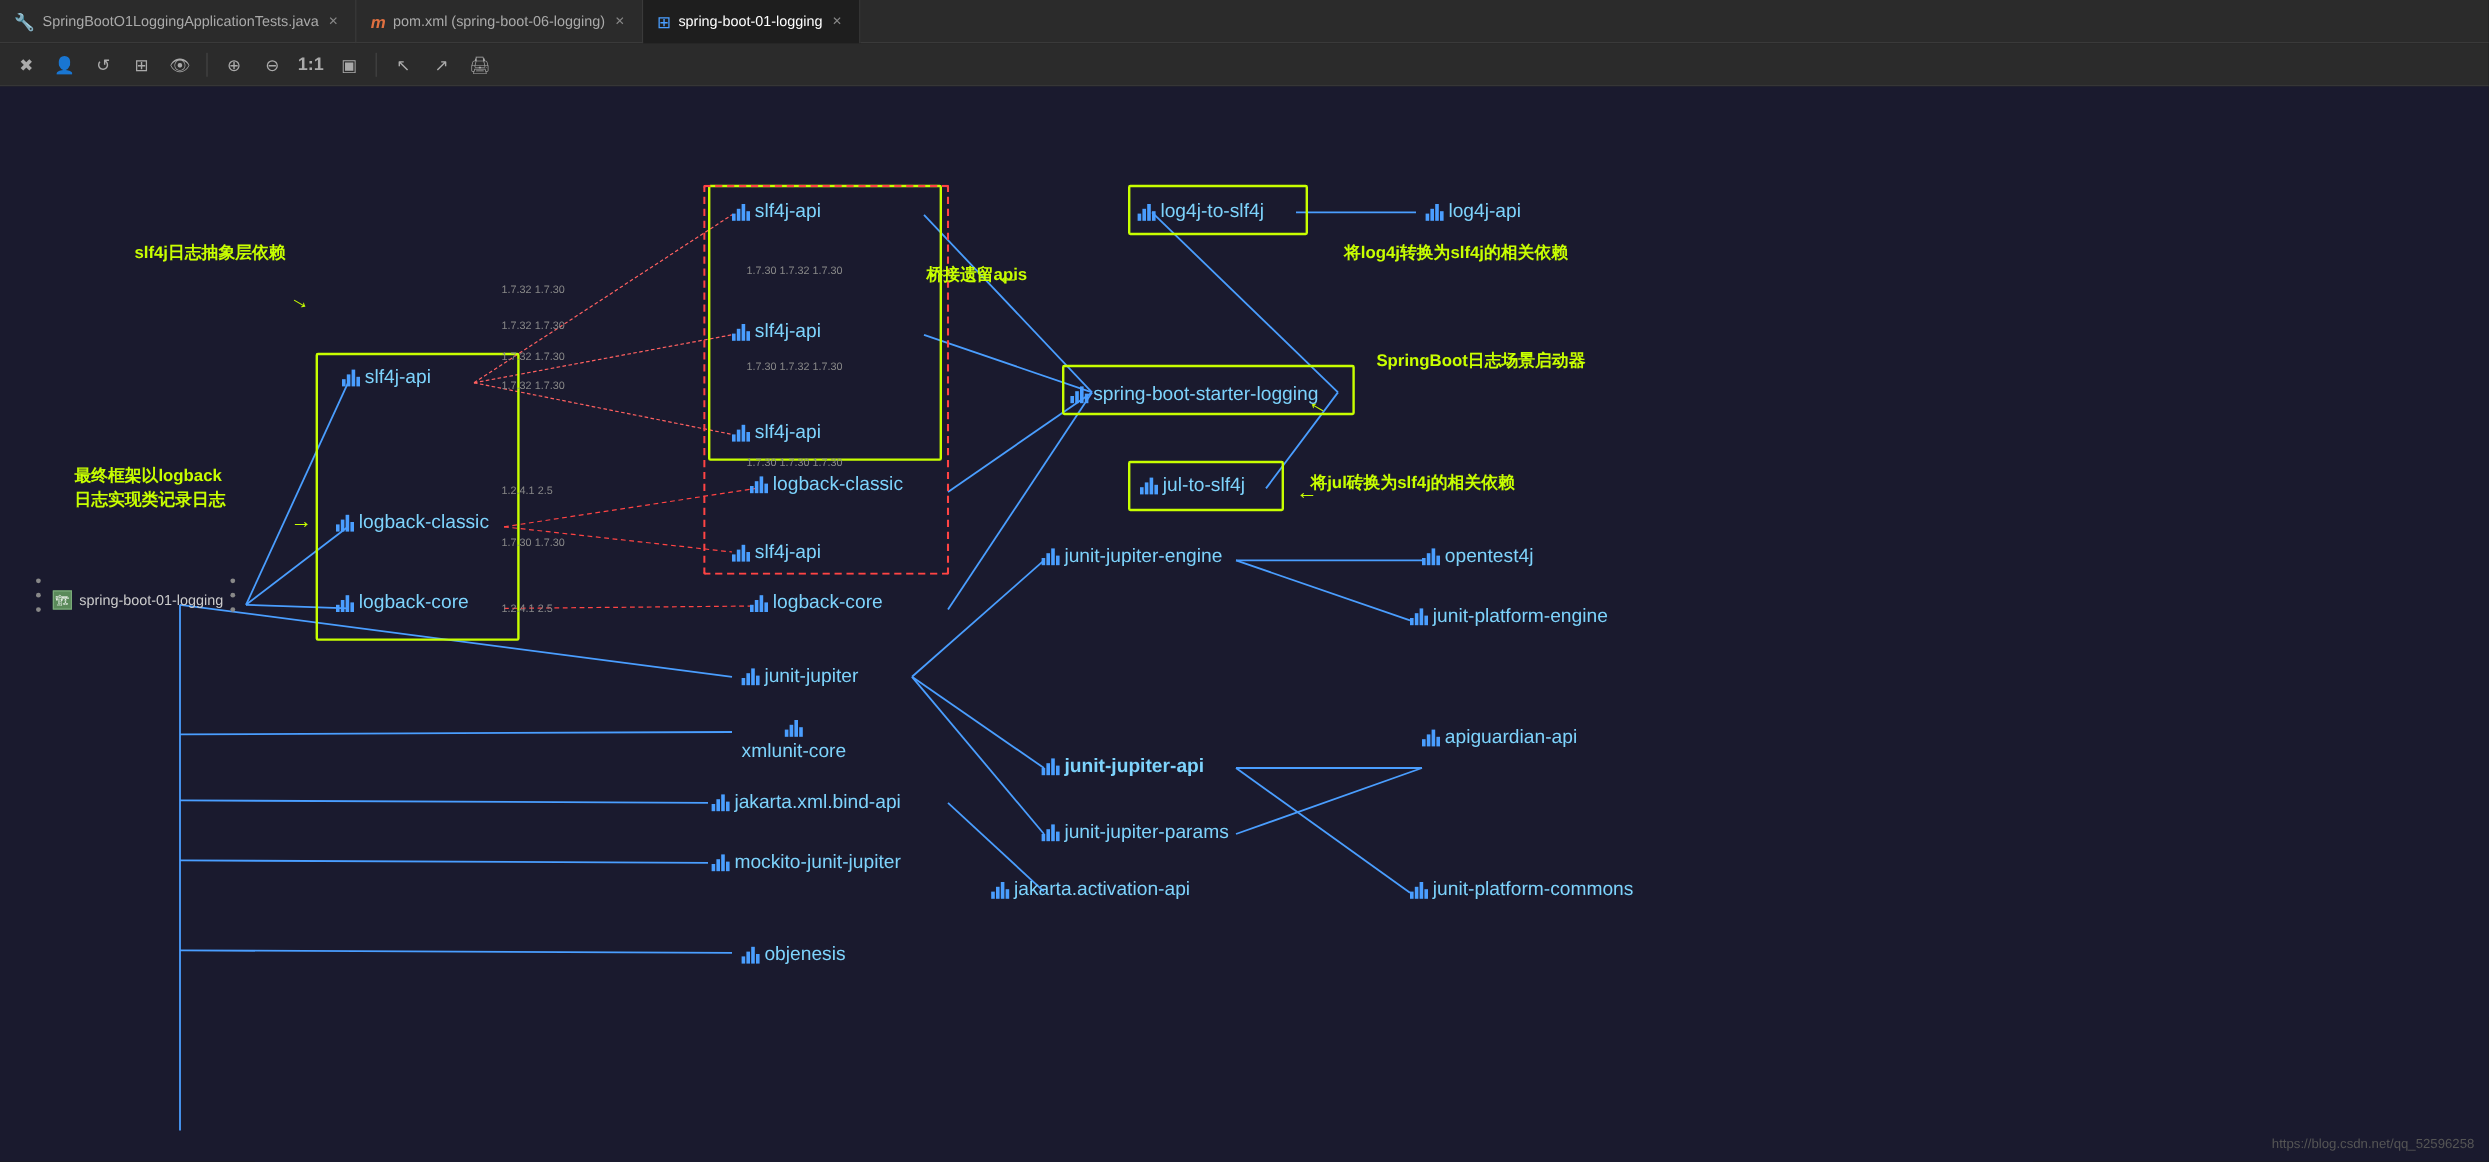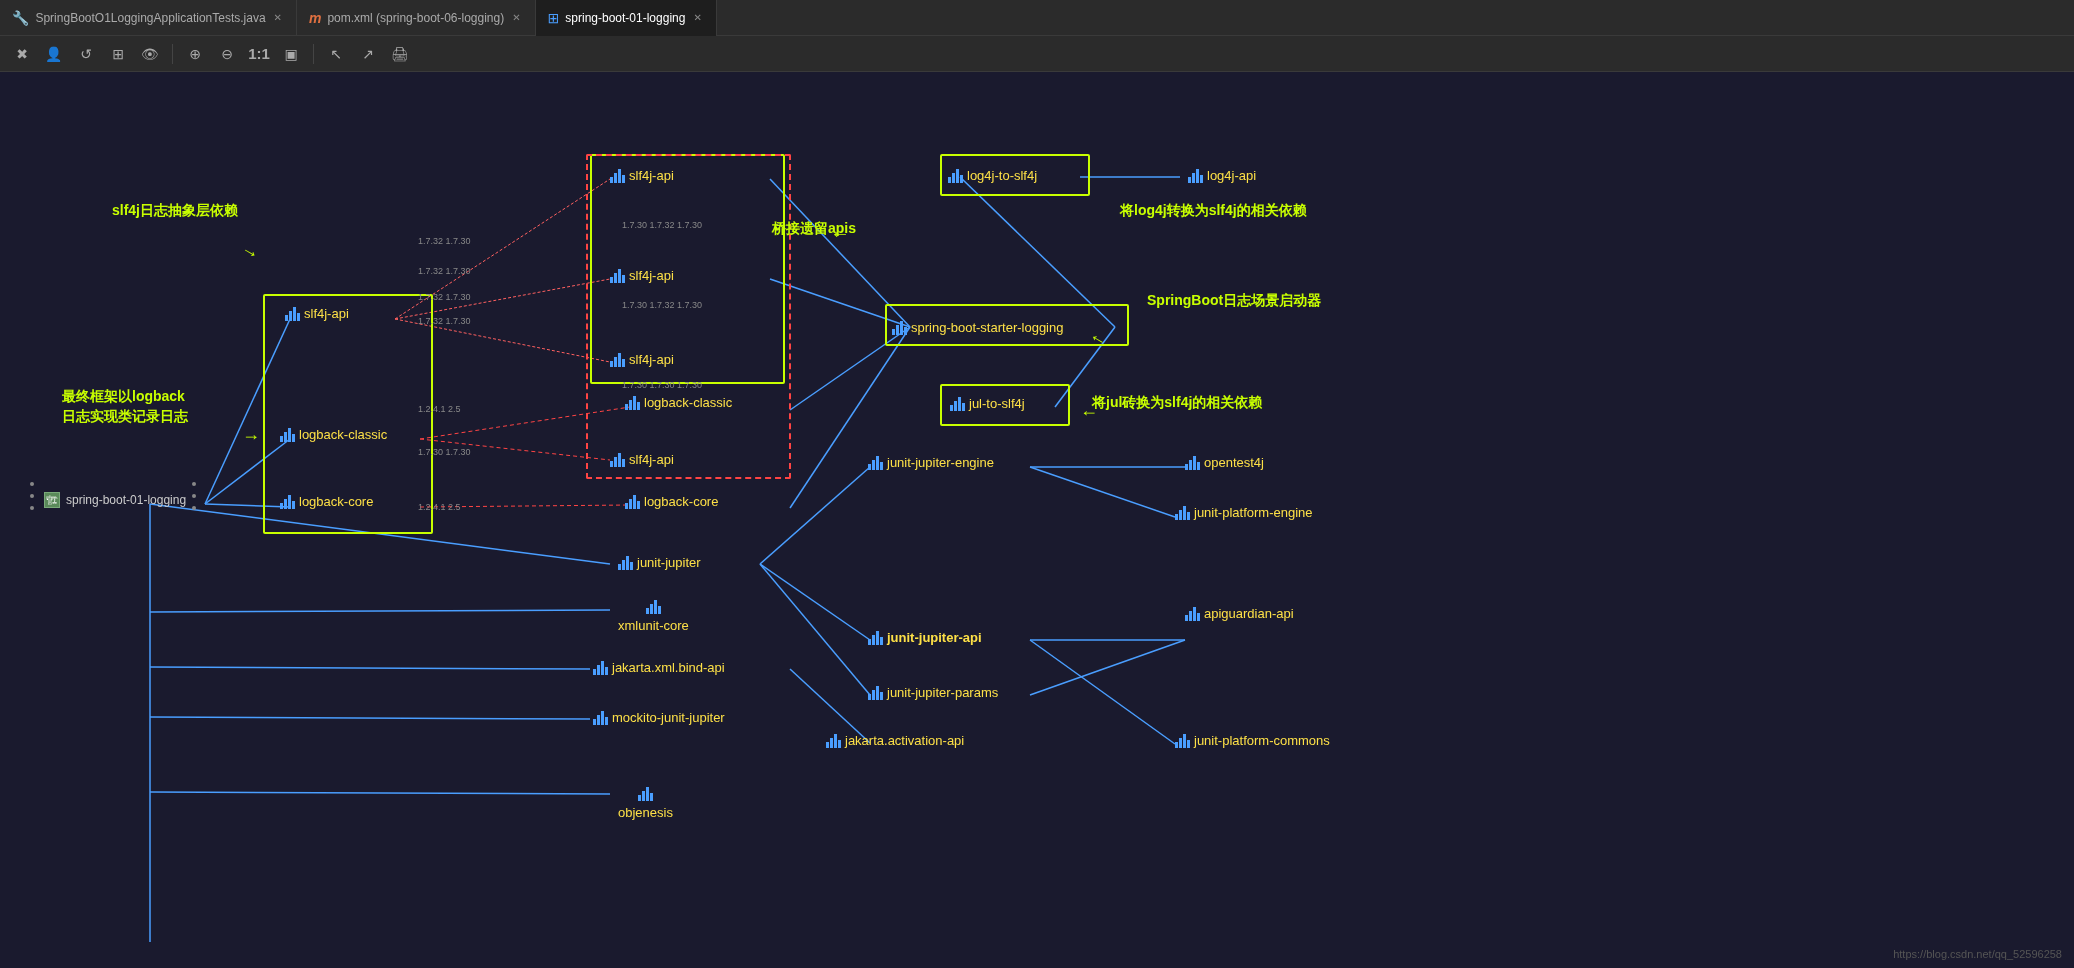--- a/index.html
+++ b/index.html
@@ -78,22 +78,22 @@
       overflow: hidden;
     }
 
     
     .dep-node {
       position: absolute;
       display: flex;
       align-items: center;
       gap: 4px;
       white-space: nowrap;
-      font-size: 13px;
-      color: #fde047;
+      font-size: 16px;
+      color: #7dd3fc;
     }
     .dep-node .bar-icon {
       display: flex;
       align-items: flex-end;
       gap: 1px;
       height: 14px;
     }
     .dep-node .bar-icon span {
       display: inline-block;
       width: 3px;
@@ -496,21 +496,21 @@
   <div class="dep-node" style="left:593px; top:638px;">
     <div class="bar-icon">
       <span></span>
         <span></span>
         <span></span>
         <span></span>
     </div>
     <span>mockito-junit-jupiter</span>
   </div>
 
-  <div class="dep-node" style="left:618px; top:715px;flex-direction:column;">
+  <div class="dep-node" style="left:618px; top:715px;">
     <div class="bar-icon">
       <span></span>
         <span></span>
         <span></span>
         <span></span>
     </div>
     <span>objenesis</span>
   </div>
 
   <div class="dep-node" style="left:868px; top:383px;">

